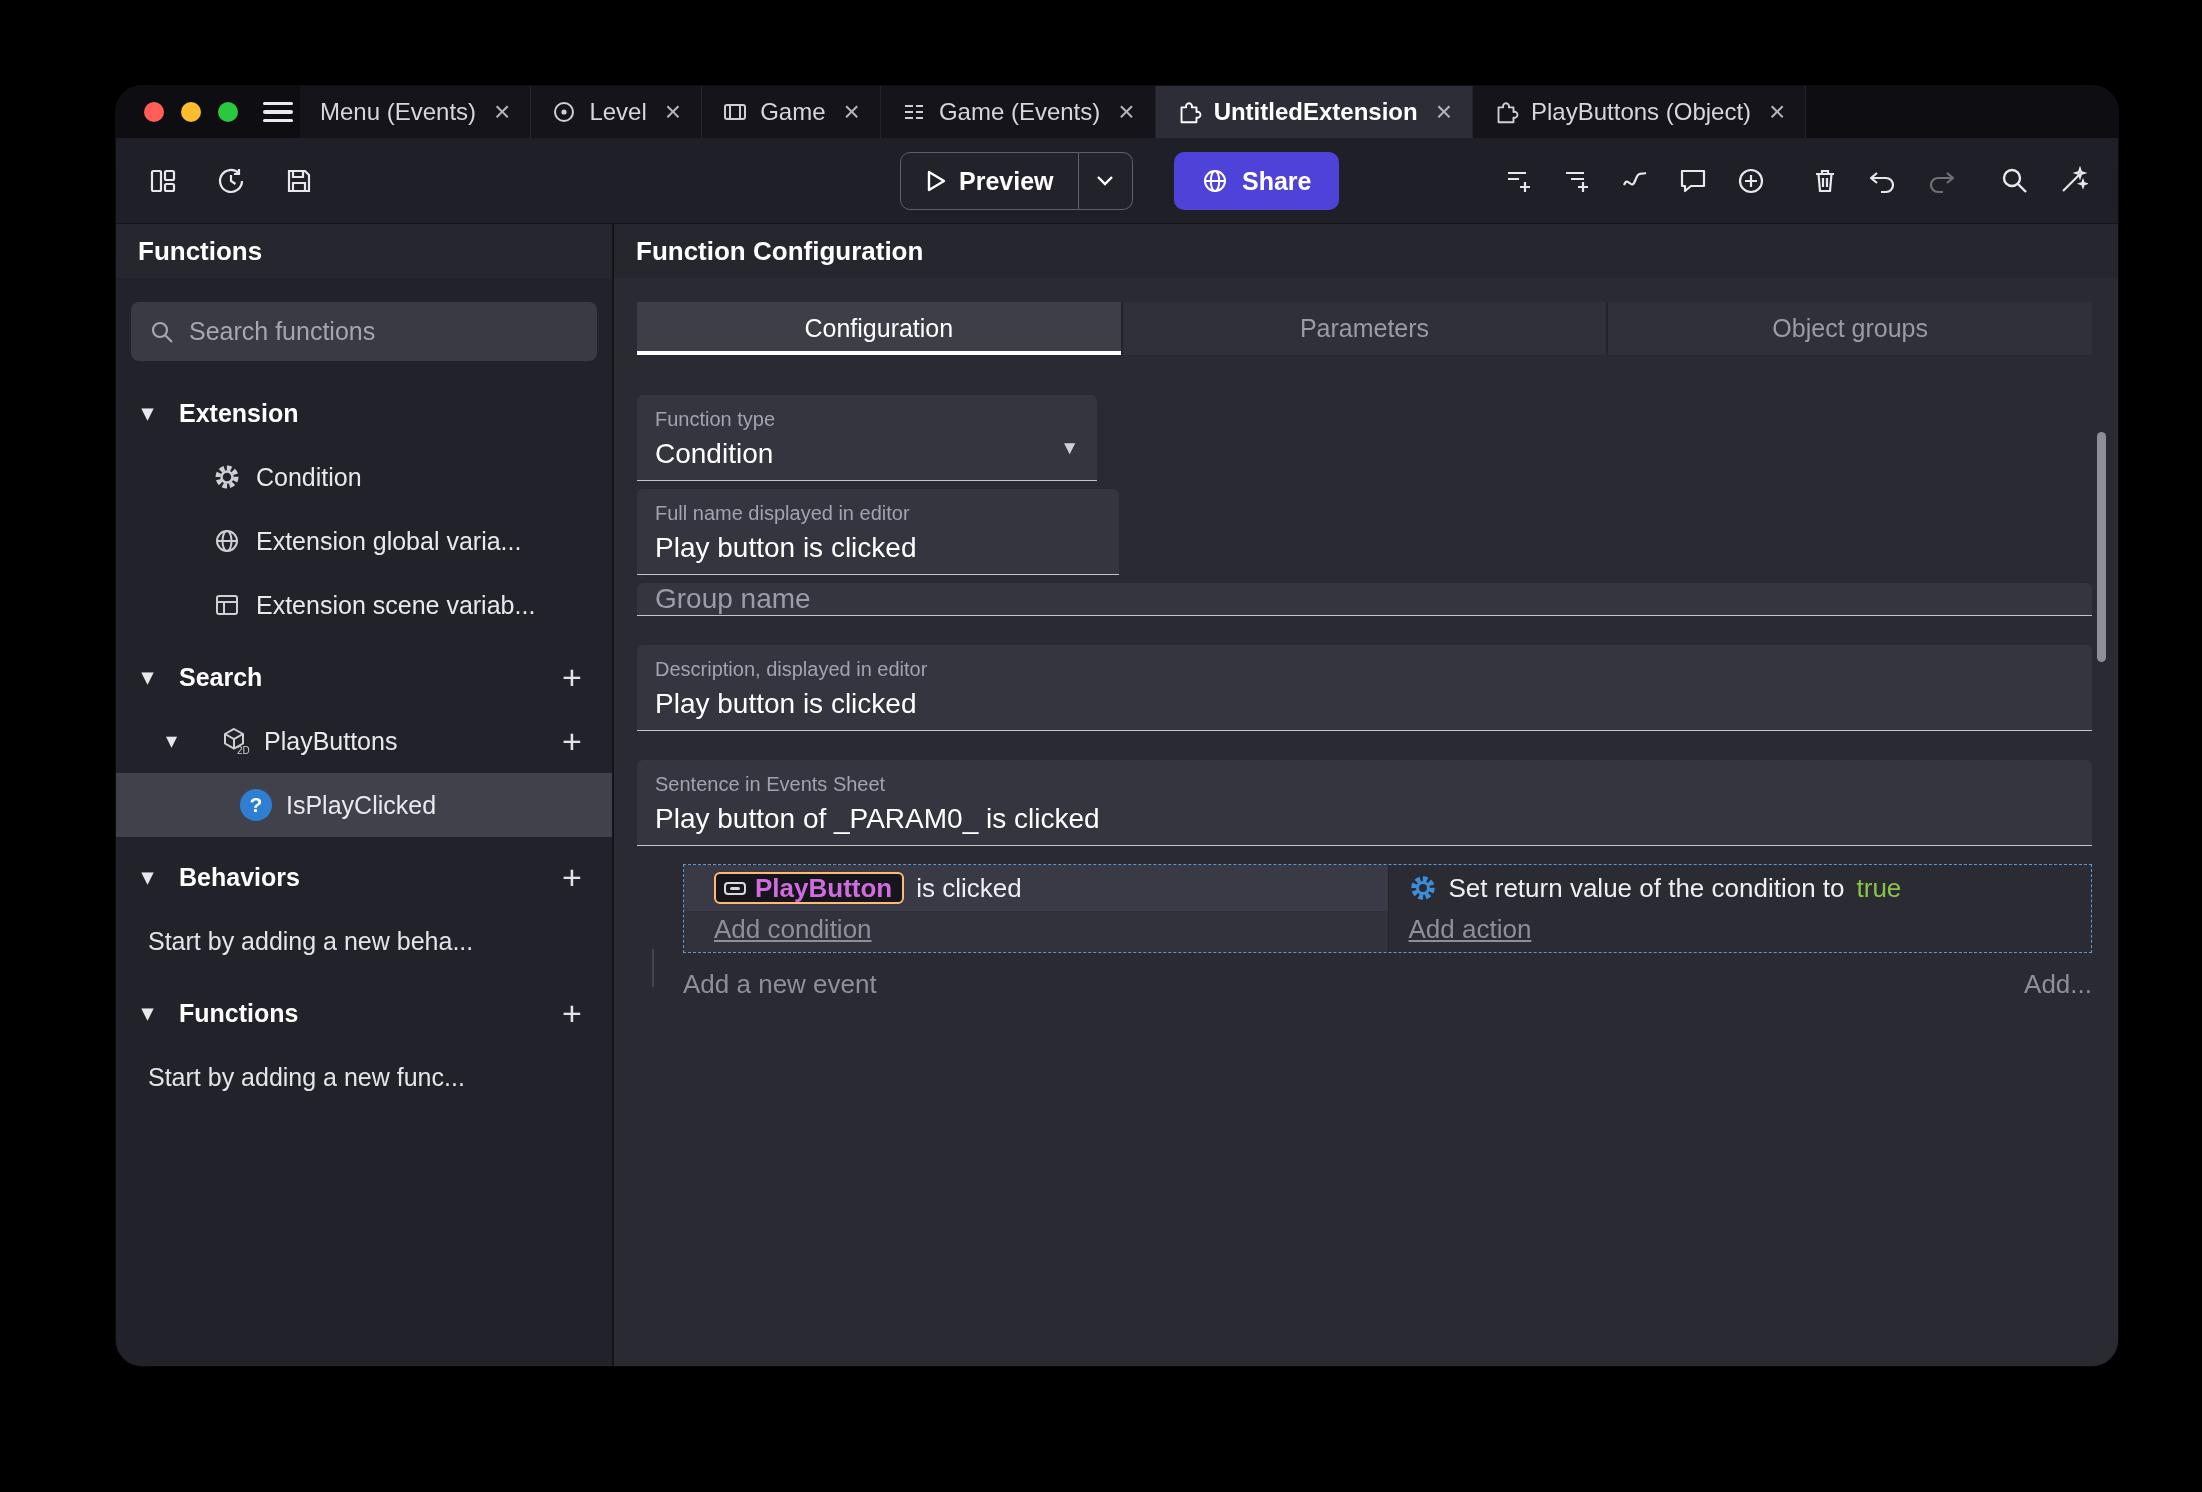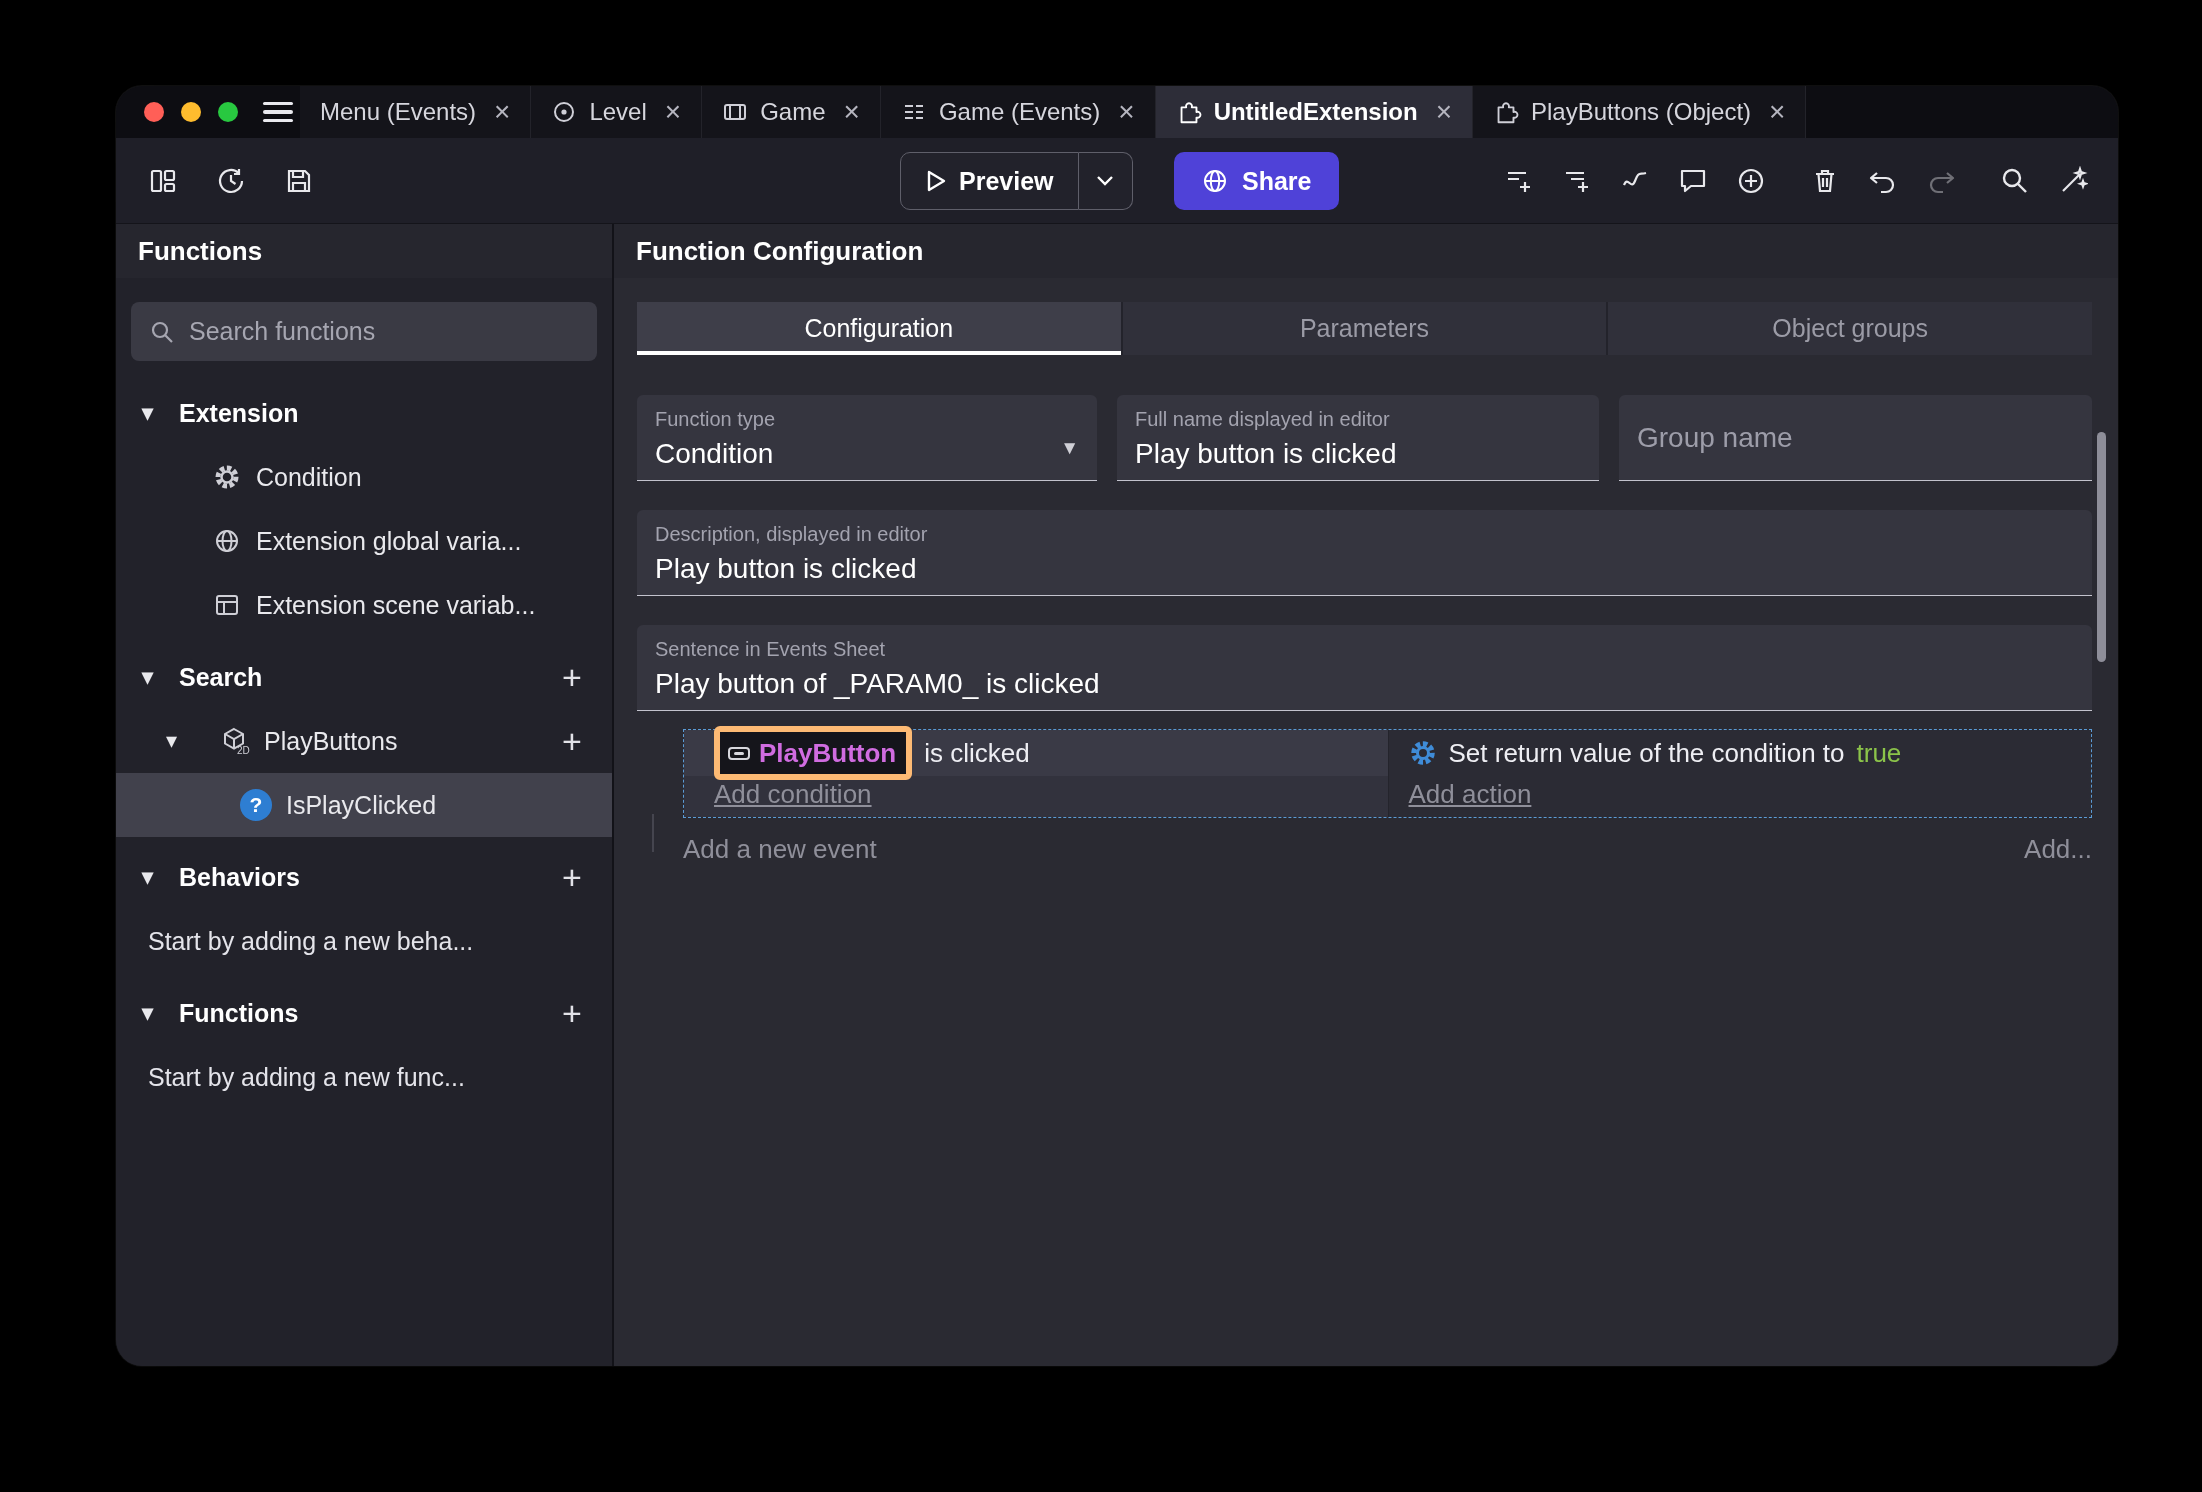--- a/index.html
+++ b/index.html
@@ -77,21 +77,21 @@
 
   
   .main { flex:1; min-width:0; background:#2a2a32; display:flex; flex-direction:column; position:relative; }
   .main-body { flex:1; padding:24px 26px 0 23px; position:relative; }
   .cfg-tabs { display:flex; height:53px; margin-bottom:40px; }
   .cfg-tab { flex:1; display:flex; align-items:center; justify-content:center; font-size:25px; font-weight:400;
              color:#9b9ba6; background:#30303a; border-right:2px solid #23232b; }
   .cfg-tab:last-child { border-right:none; }
   .cfg-tab.active { background:#3e3e49; color:#fff; box-shadow:inset 0 -4px 0 #fff; }
 
-  .form-row { display:flex; gap:20px; margin-bottom:29px; }
+  .form-row { display:flex; gap:8px; margin-bottom:29px;flex-direction:column; }
   .field { background:#35353f; border-bottom:1px solid #c3c3cd; border-radius:6px 6px 0 0; height:86px;
            padding:13px 18px 0 18px; position:relative; }
   .flabel { font-size:20px; color:#a3a3af; margin-bottom:7px; }
   .fvalue, .field input.fval { font-size:28px; color:#fff; background:transparent; border:none; width:100%; padding:0;
            font-family:"Liberation Sans", sans-serif; }
   .f1 { width:460px; } .f2 { width:482px; } .f3 { flex:1; display:flex; align-items:center; padding-top:0; }
   .f3 input { background:transparent; border:none; width:100%; font-size:28px; color:#fff; }
   .f3 input::placeholder { color:#9d9da9; }
   .field.full { width:100%; }
   .dd-caret { position:absolute; right:18px; bottom:20px; color:#cfcfd6; font-size:24px; }
@@ -101,21 +101,21 @@
   
   .events { margin-top:18px; }
   .event-block { margin-left:46px; width:calc(100% - 46px); display:flex; border:1px dashed #5b9bd5; }
   .cond-col { width:50%; background:#32323d; padding-bottom:5px; }
   .act-col  { width:50%; background:#2b2b34; padding-bottom:5px; border-left:1px solid #24242c; }
   .instr-line { height:46px; display:flex; align-items:center; font-size:26px; color:#eeeef3; }
   .cond-instr { background:#3a3a46; padding-left:30px; }
   .act-instr { padding-left:20px; gap:12px; }
   .add-line { height:36px; display:flex; align-items:center; color:#8f8f9a; font-size:26px; padding-left:30px;text-decoration:underline; }
   .act-col .add-line { padding-left:20px; }
-  .obj-chip { display:inline-flex; align-items:center; gap:8px; height:54px; border:6px solid #fdba74;
+  .obj-chip { display:inline-flex; align-items:center; gap:8px; height:32px; border:2px solid #fdba74;
               border-radius:6px; background:#15151b; padding:0 10px 0 7px; color:#d06ce0; font-weight:600; }
   .cond-suffix { margin-left:12px; }
   .true-val { color:#8bc34a; }
   .add-row { position:relative; margin-left:46px; margin-top:6px; height:50px; display:flex; align-items:center;
              justify-content:space-between; color:#8f8f9a; font-size:26px; }
   .guide { position:absolute; left:-31px; top:-10px; width:14px; height:38px; border-left:2px solid #45454f; }
 </style>
 </head>
 <body>
 

